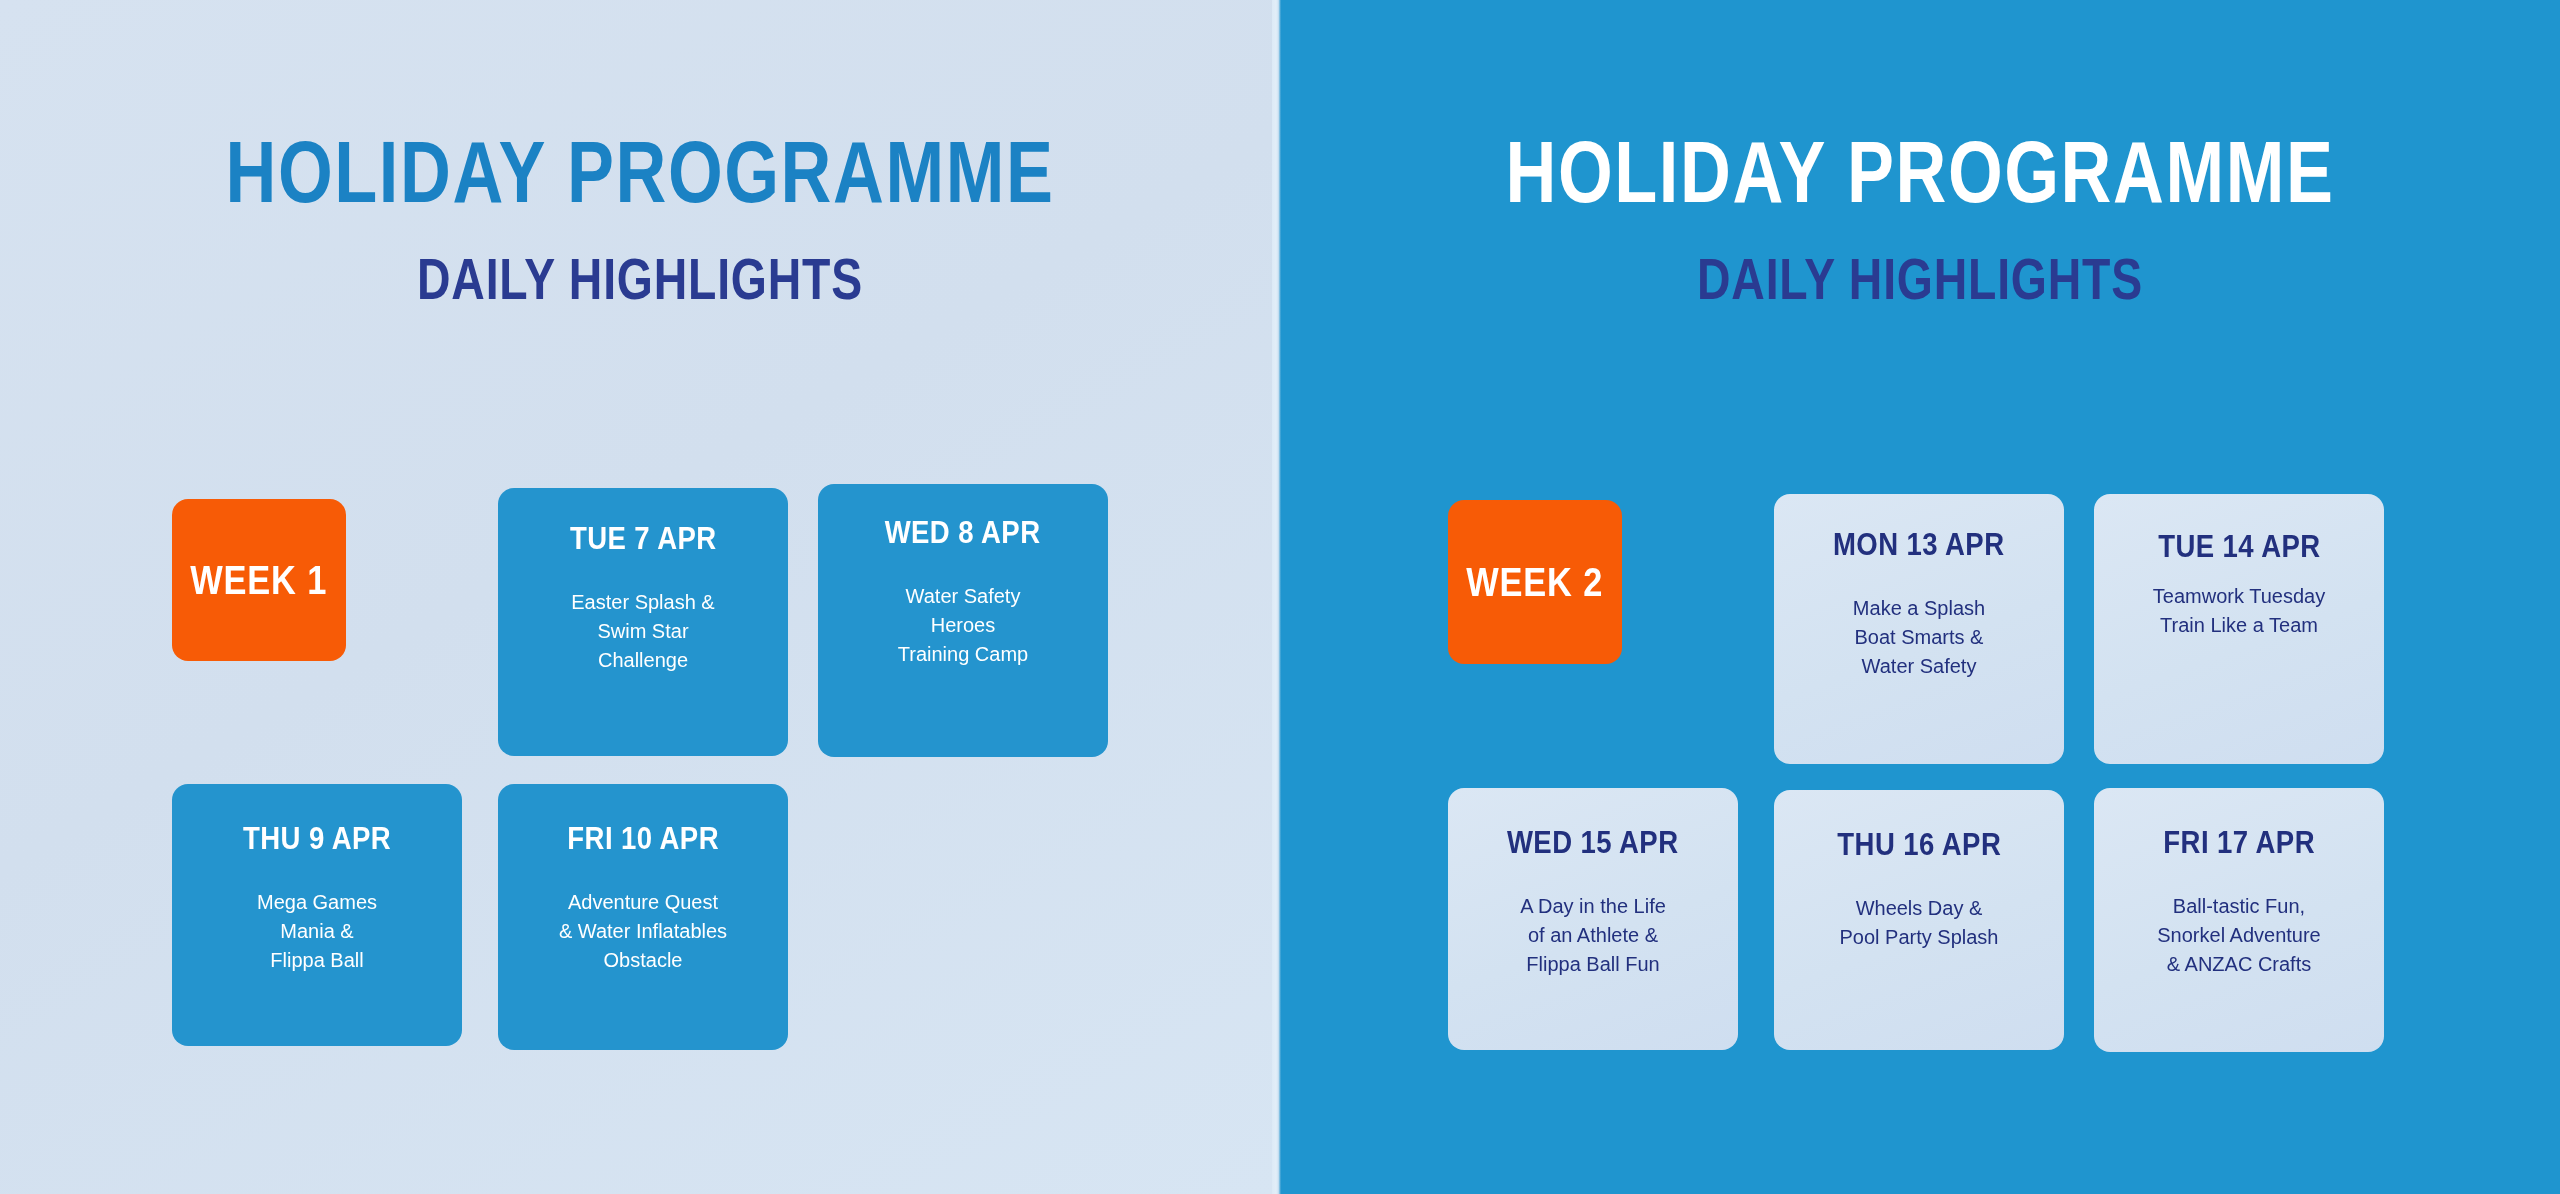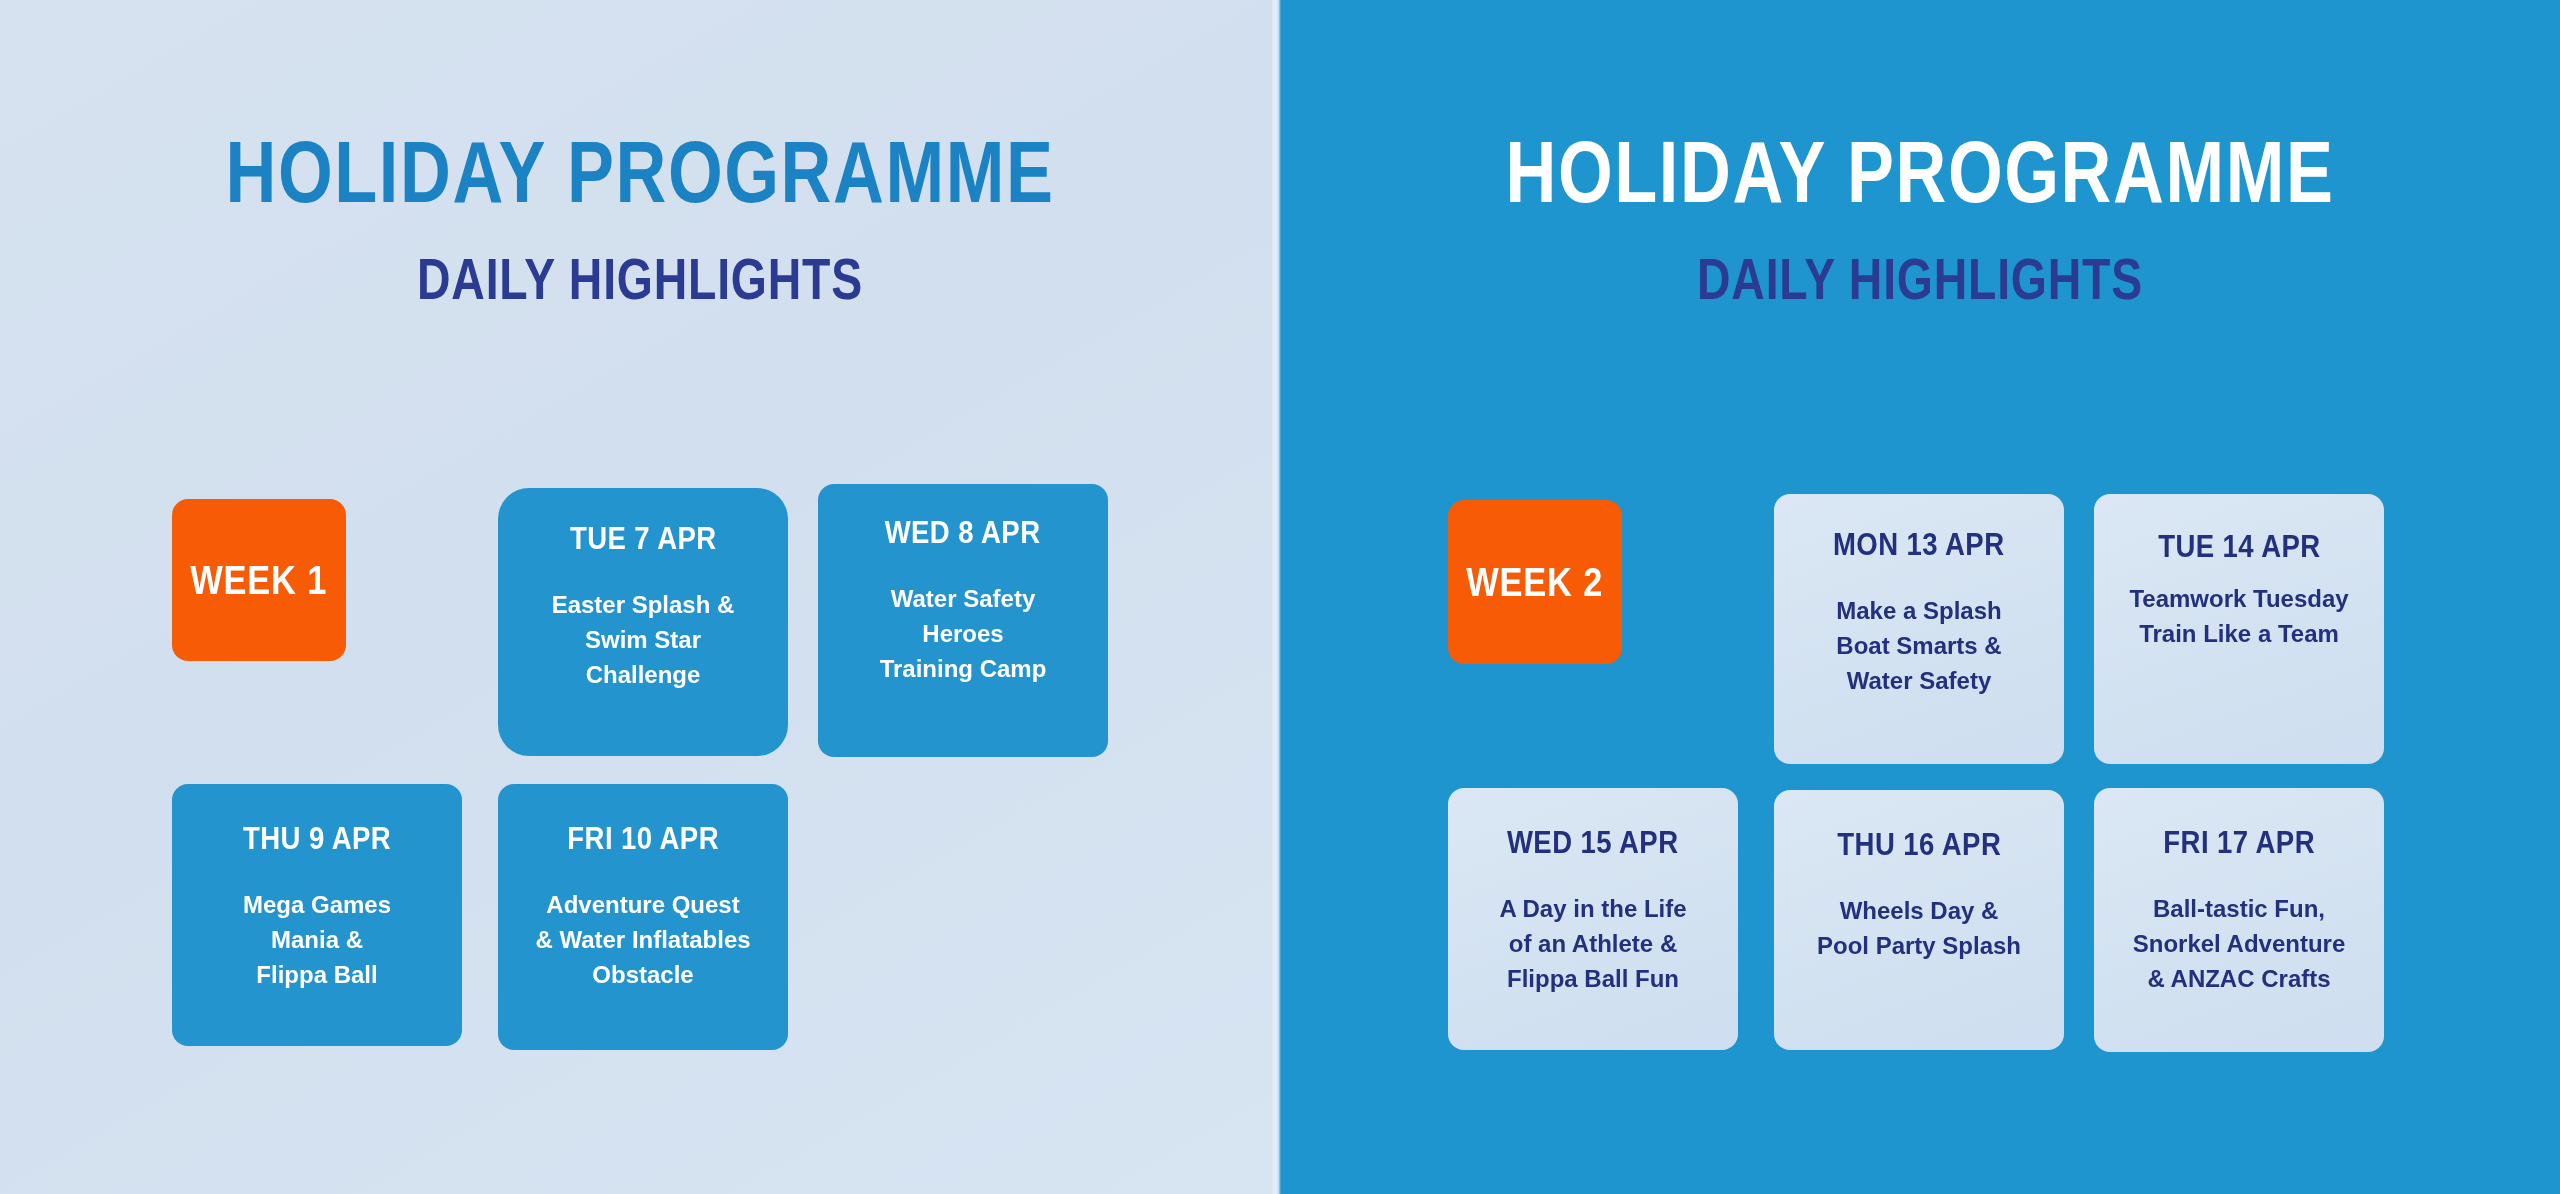--- a/index.html
+++ b/index.html
@@ -79,22 +79,22 @@
     font-family:"Liberation Sans Narrow","Liberation Sans",sans-serif;
     font-weight:bold;
     font-size:32px;
     letter-spacing:.5px;
     line-height:1;
     transform:scaleX(0.86);
     white-space:nowrap;
   }
   .card-body{
     font-family:"Liberation Sans",sans-serif;
-    font-weight:700;
-    font-size:24px;
+    font-weight:400;
+    font-size:20px;
     line-height:1.45;
     white-space:pre-line;
   }
   .week-label{
     font-family:"Liberation Sans Narrow","Liberation Sans",sans-serif;
     font-weight:bold;
     font-size:40px;
     letter-spacing:1px;
     color:#fff;
     transform:scaleX(0.86);
@@ -112,21 +112,21 @@
 
     <div class="head head-left">
       <div class="title">HOLIDAY PROGRAMME</div>
       <div class="subtitle">DAILY HIGHLIGHTS</div>
     </div>
 
     <div class="card card-week" style="left:172px;top:488px;width:174px;height:162px;margin-top:11px;">
       <div class="week-label">WEEK 1</div>
     </div>
 
-    <div class="card card-day-blue on-blue" style="left:498px;top:488px;width:290px;height:268px;padding:34px 18px 10px;border-radius:31px;">
+    <div class="card card-day-blue on-blue" style="left:498px;top:488px;width:290px;height:268px;padding:34px 18px 10px;">
       <div class="card-date">TUE 7 APR</div>
       <div class="card-body" style="margin-top:34px;">Easter Splash &amp;
 Swim Star
 Challenge</div>
     </div>
 
     <div class="card card-day-blue on-blue" style="left:818px;top:484px;width:290px;height:273px;padding:32px 18px 0;">
       <div class="card-date">WED 8 APR</div>
       <div class="card-body" style="margin-top:34px;">Water Safety
 Heroes

